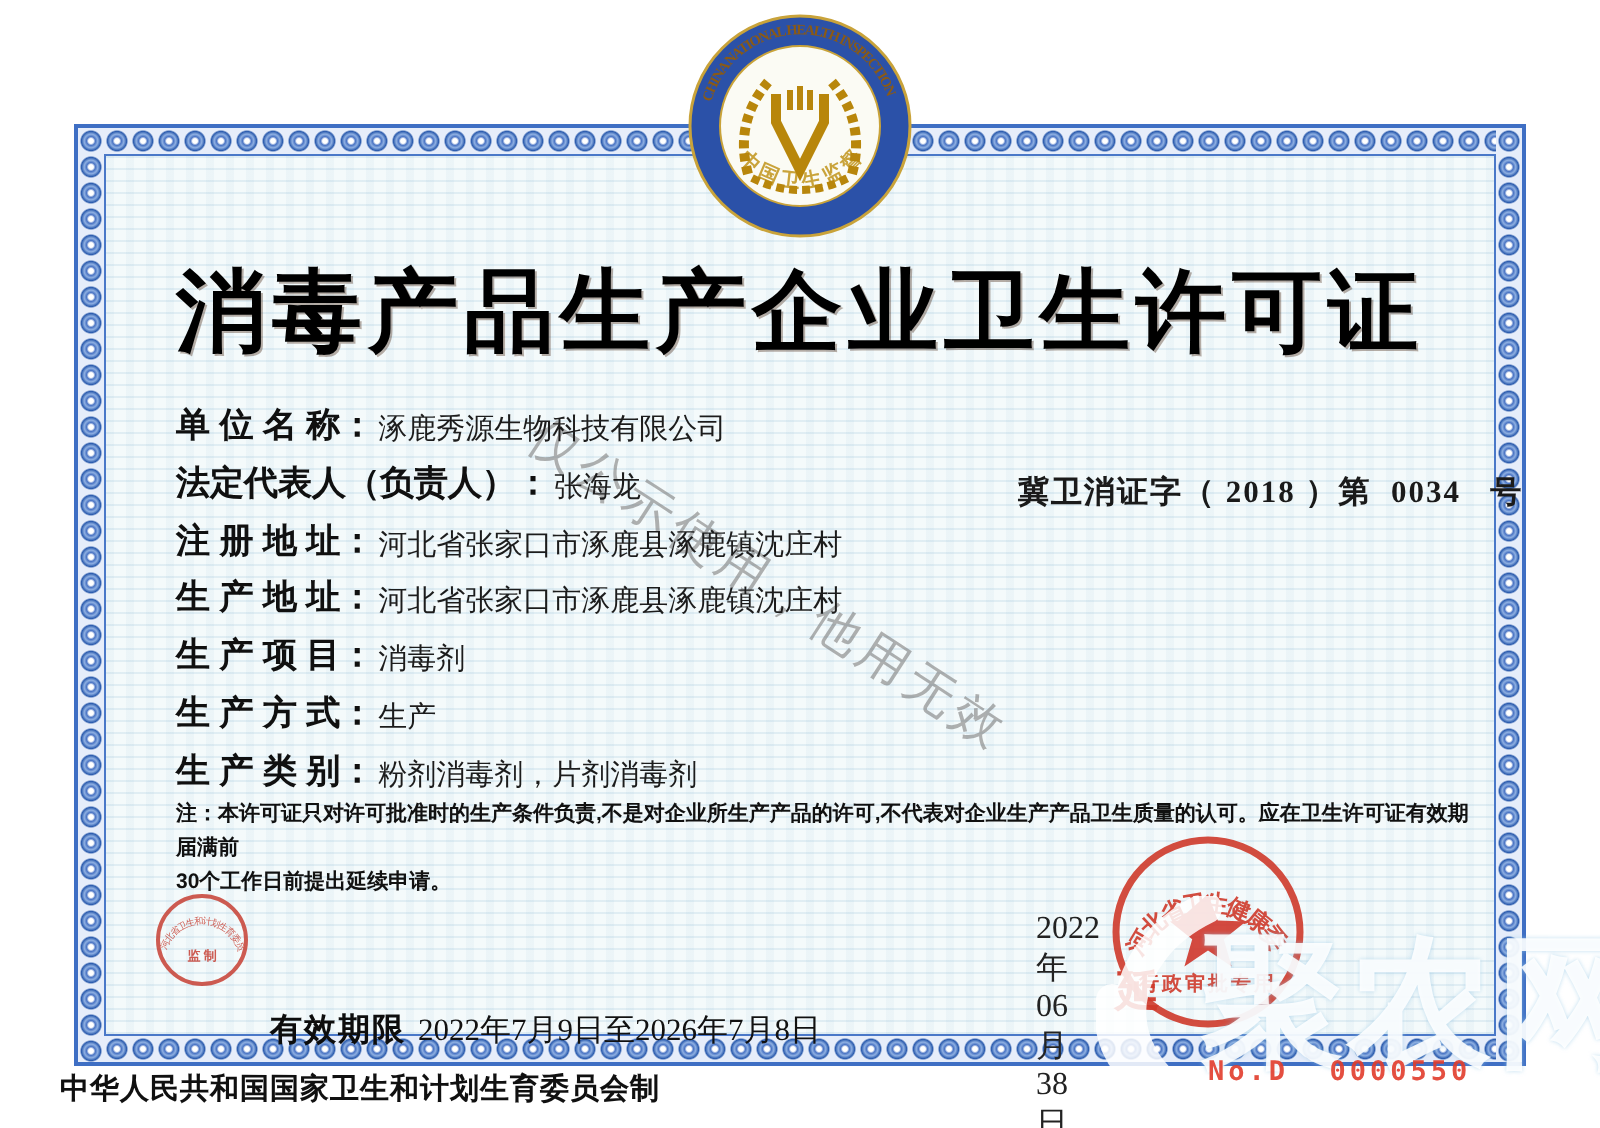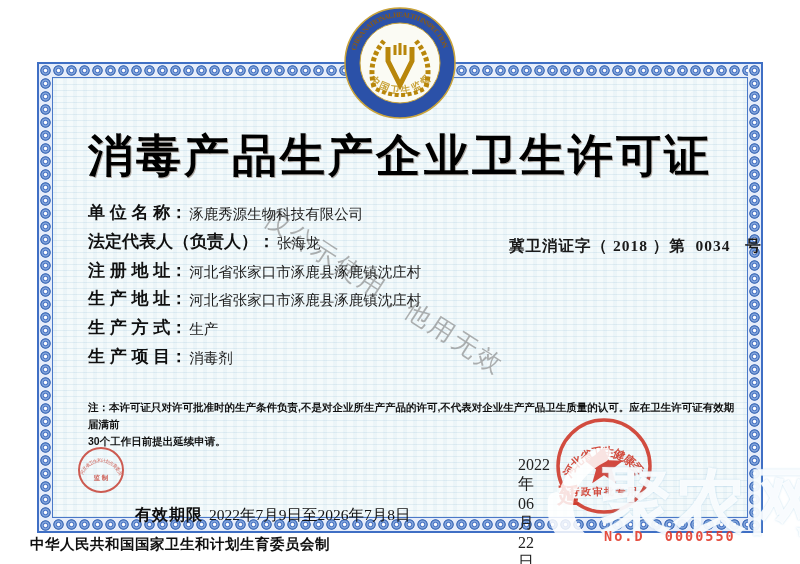--- a/index.html
+++ b/index.html
@@ -138,49 +138,51 @@
         <span class="f-label">注 册 地 址：</span>
         <span class="f-value">河北省张家口市涿鹿县涿鹿镇沈庄村</span>
       </div>
 
       <div class="field-row">
         <span class="f-label">生 产 地 址：</span>
         <span class="f-value">河北省张家口市涿鹿县涿鹿镇沈庄村</span>
       </div>
 
       <div class="field-row">
+        <span class="f-label">生 产 项 目：</span>
+        <span class="f-value">消毒剂</span>
+      </div>
+
+      <div class="field-row">
         <span class="f-label">生 产 方 式：</span>
         <span class="f-value">生产</span>
       </div>
 
       <div class="field-row">
-        <span class="f-label">生 产 项 目：</span>
-        <span class="f-value">消毒剂</span>
-      </div>
-
-      <div class="field-row">
+        <span class="f-label">生 产 类 别：</span>
+        <span class="f-value">粉剂消毒剂，片剂消毒剂</span>
       </div>
     </div>
 
   <div class="note">
     <div>注：本许可证只对许可批准时的生产条件负责,不是对企业所生产产品的许可,不代表对企业生产产品卫生质量的认可。应在卫生许可证有效期届满前</div>
     <div>30个工作日前提出延续申请。</div>
   </div>
 
   <div class="validity">
     <span class="v-label">有效期限</span>
     <span class="v-value">2022年7月9日至2026年7月8日</span>
   </div>
 
   <div class="issue-date">
     <span>2022</span>
     <span>年</span>
     <span>06</span>
     <span>月</span>
-    <span>22</span>
+    <span>38</span>
     <span>日</span>
   </div>
 
   <svg class="big-seal" width="110" height="110" viewBox="0 0 110 110">
     <defs>
       <path id="sealArc" d="M 21.5 67.5 A 36 36 0 0 1 88.5 67.5" fill="none"></path>
     </defs>
     <circle cx="55" cy="55" r="46" fill="none" stroke="#cf3a2b" stroke-width="3.5"></circle>
     <text font-family="Liberation Serif,serif" font-size="12" font-weight="700" fill="#cf3a2b">
       <textPath href="#sealArc" textLength="104">河北省卫生健康委员会</textPath>

